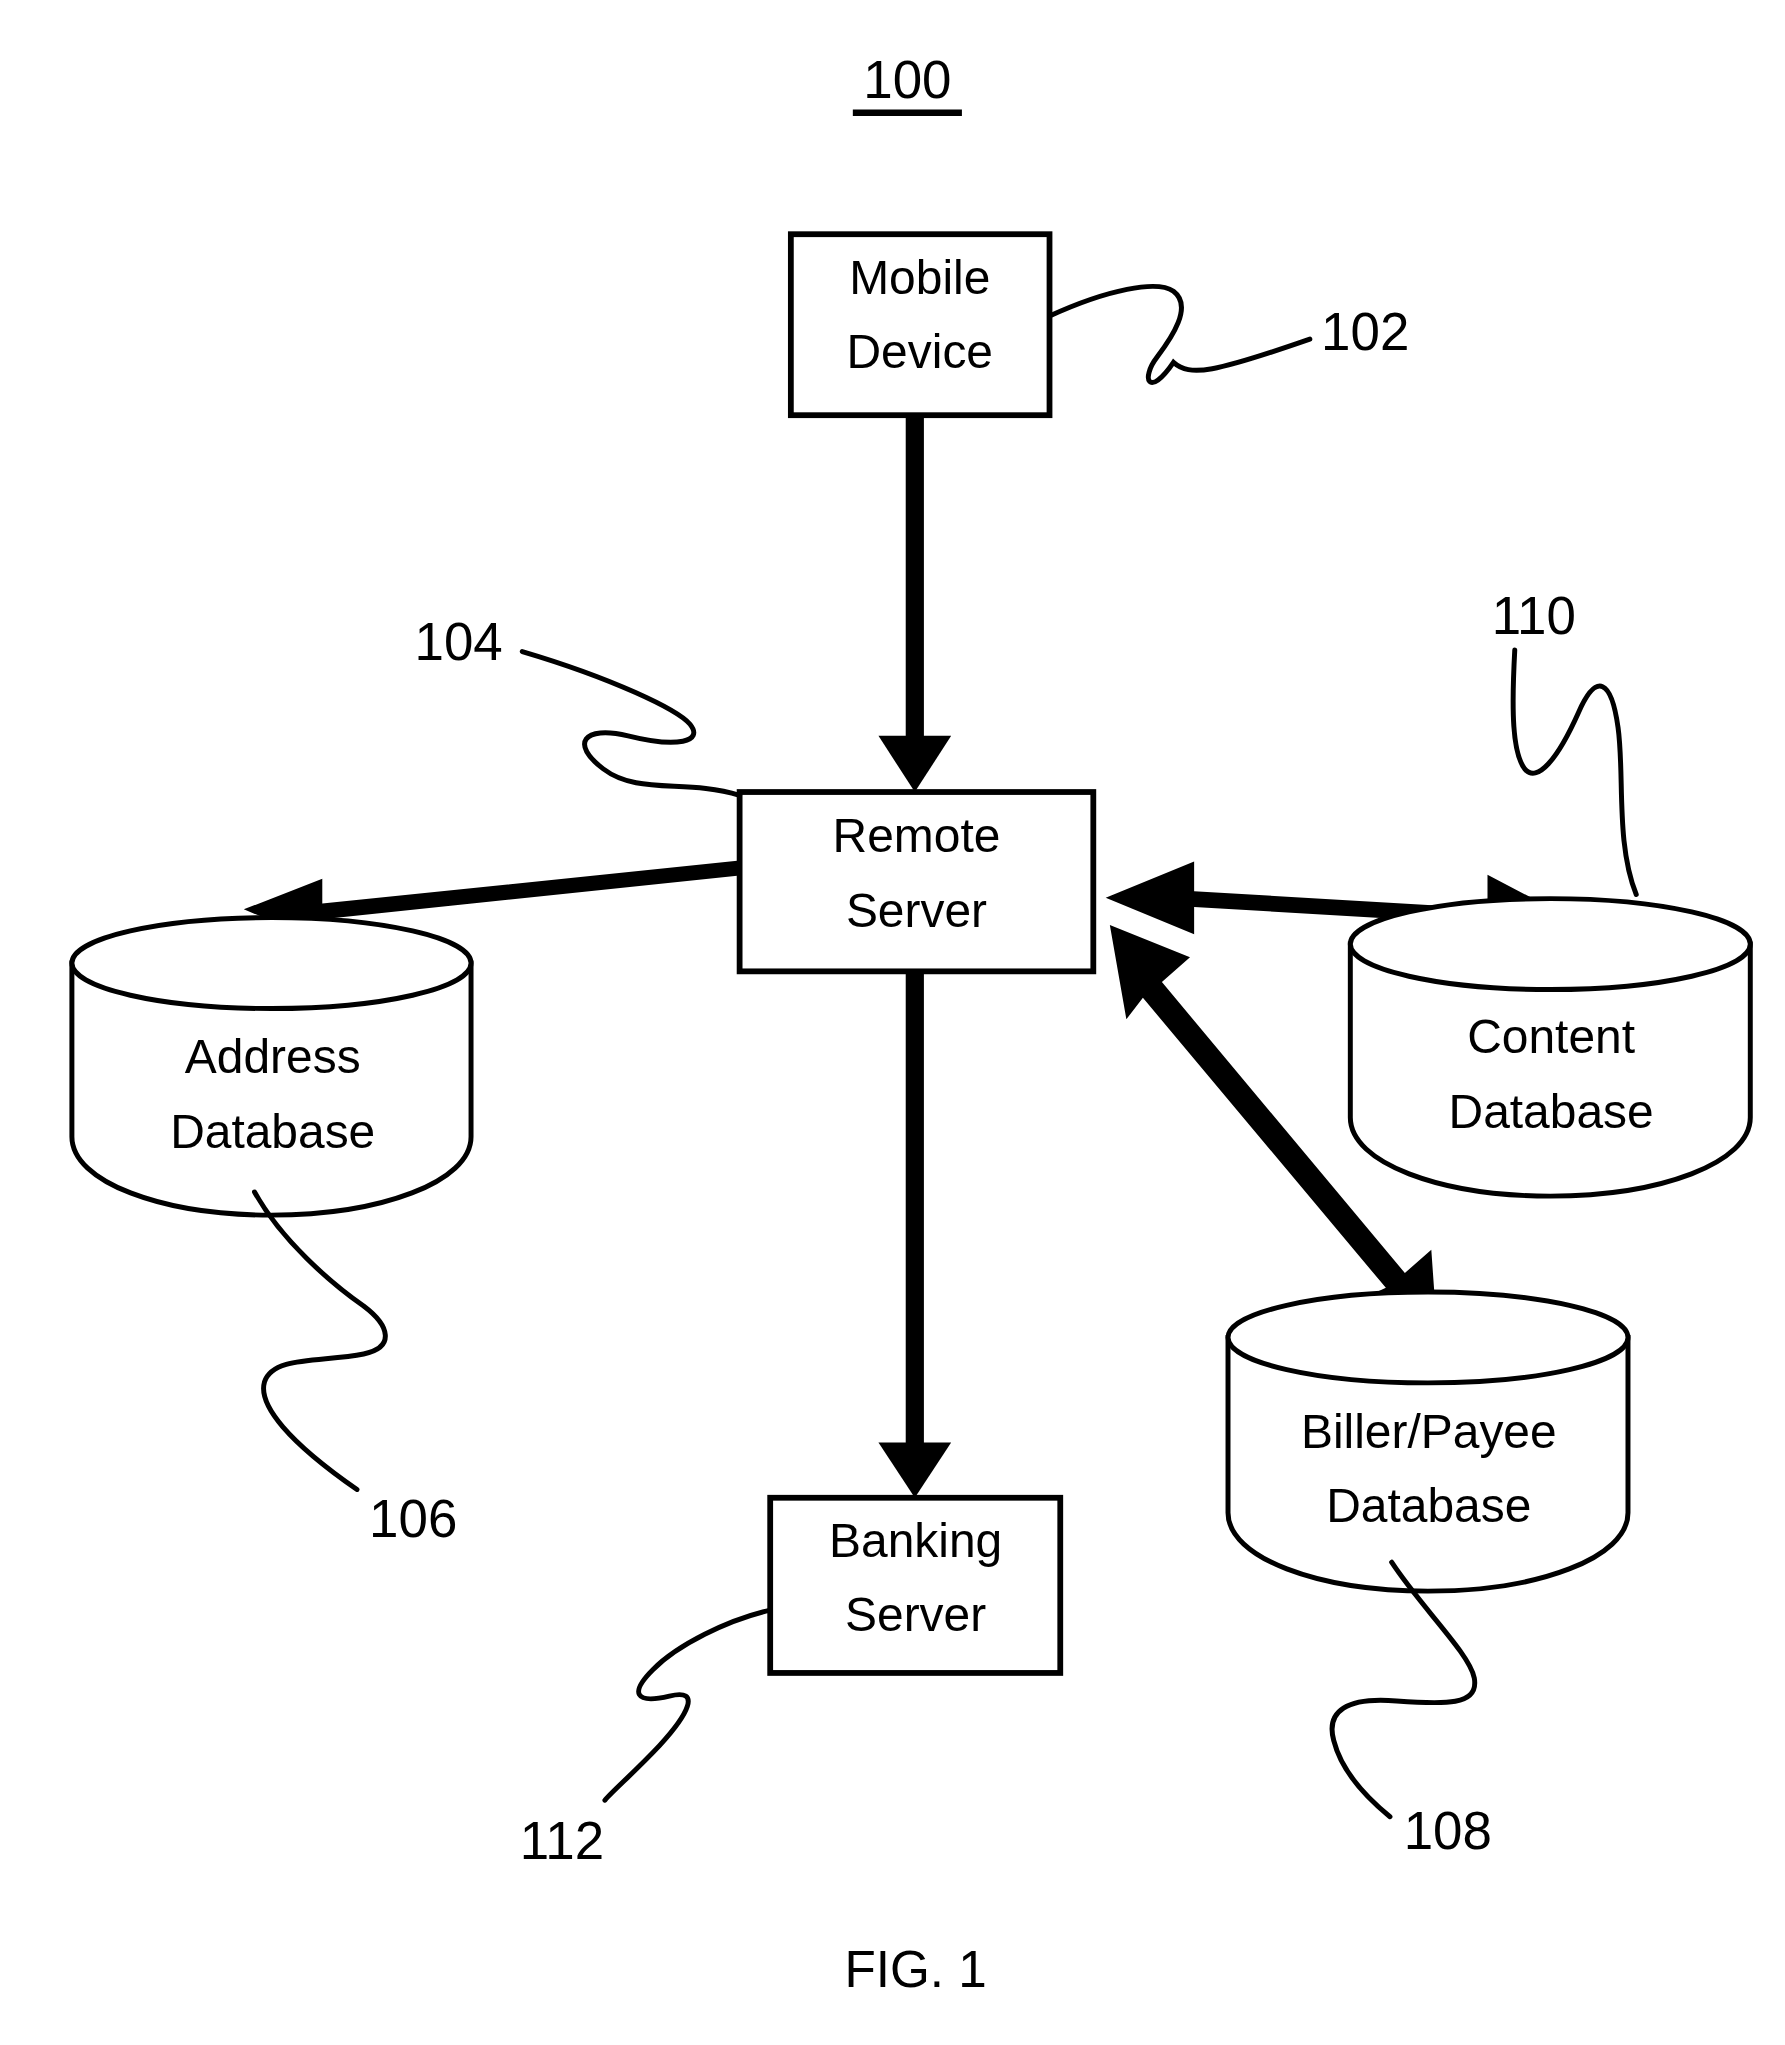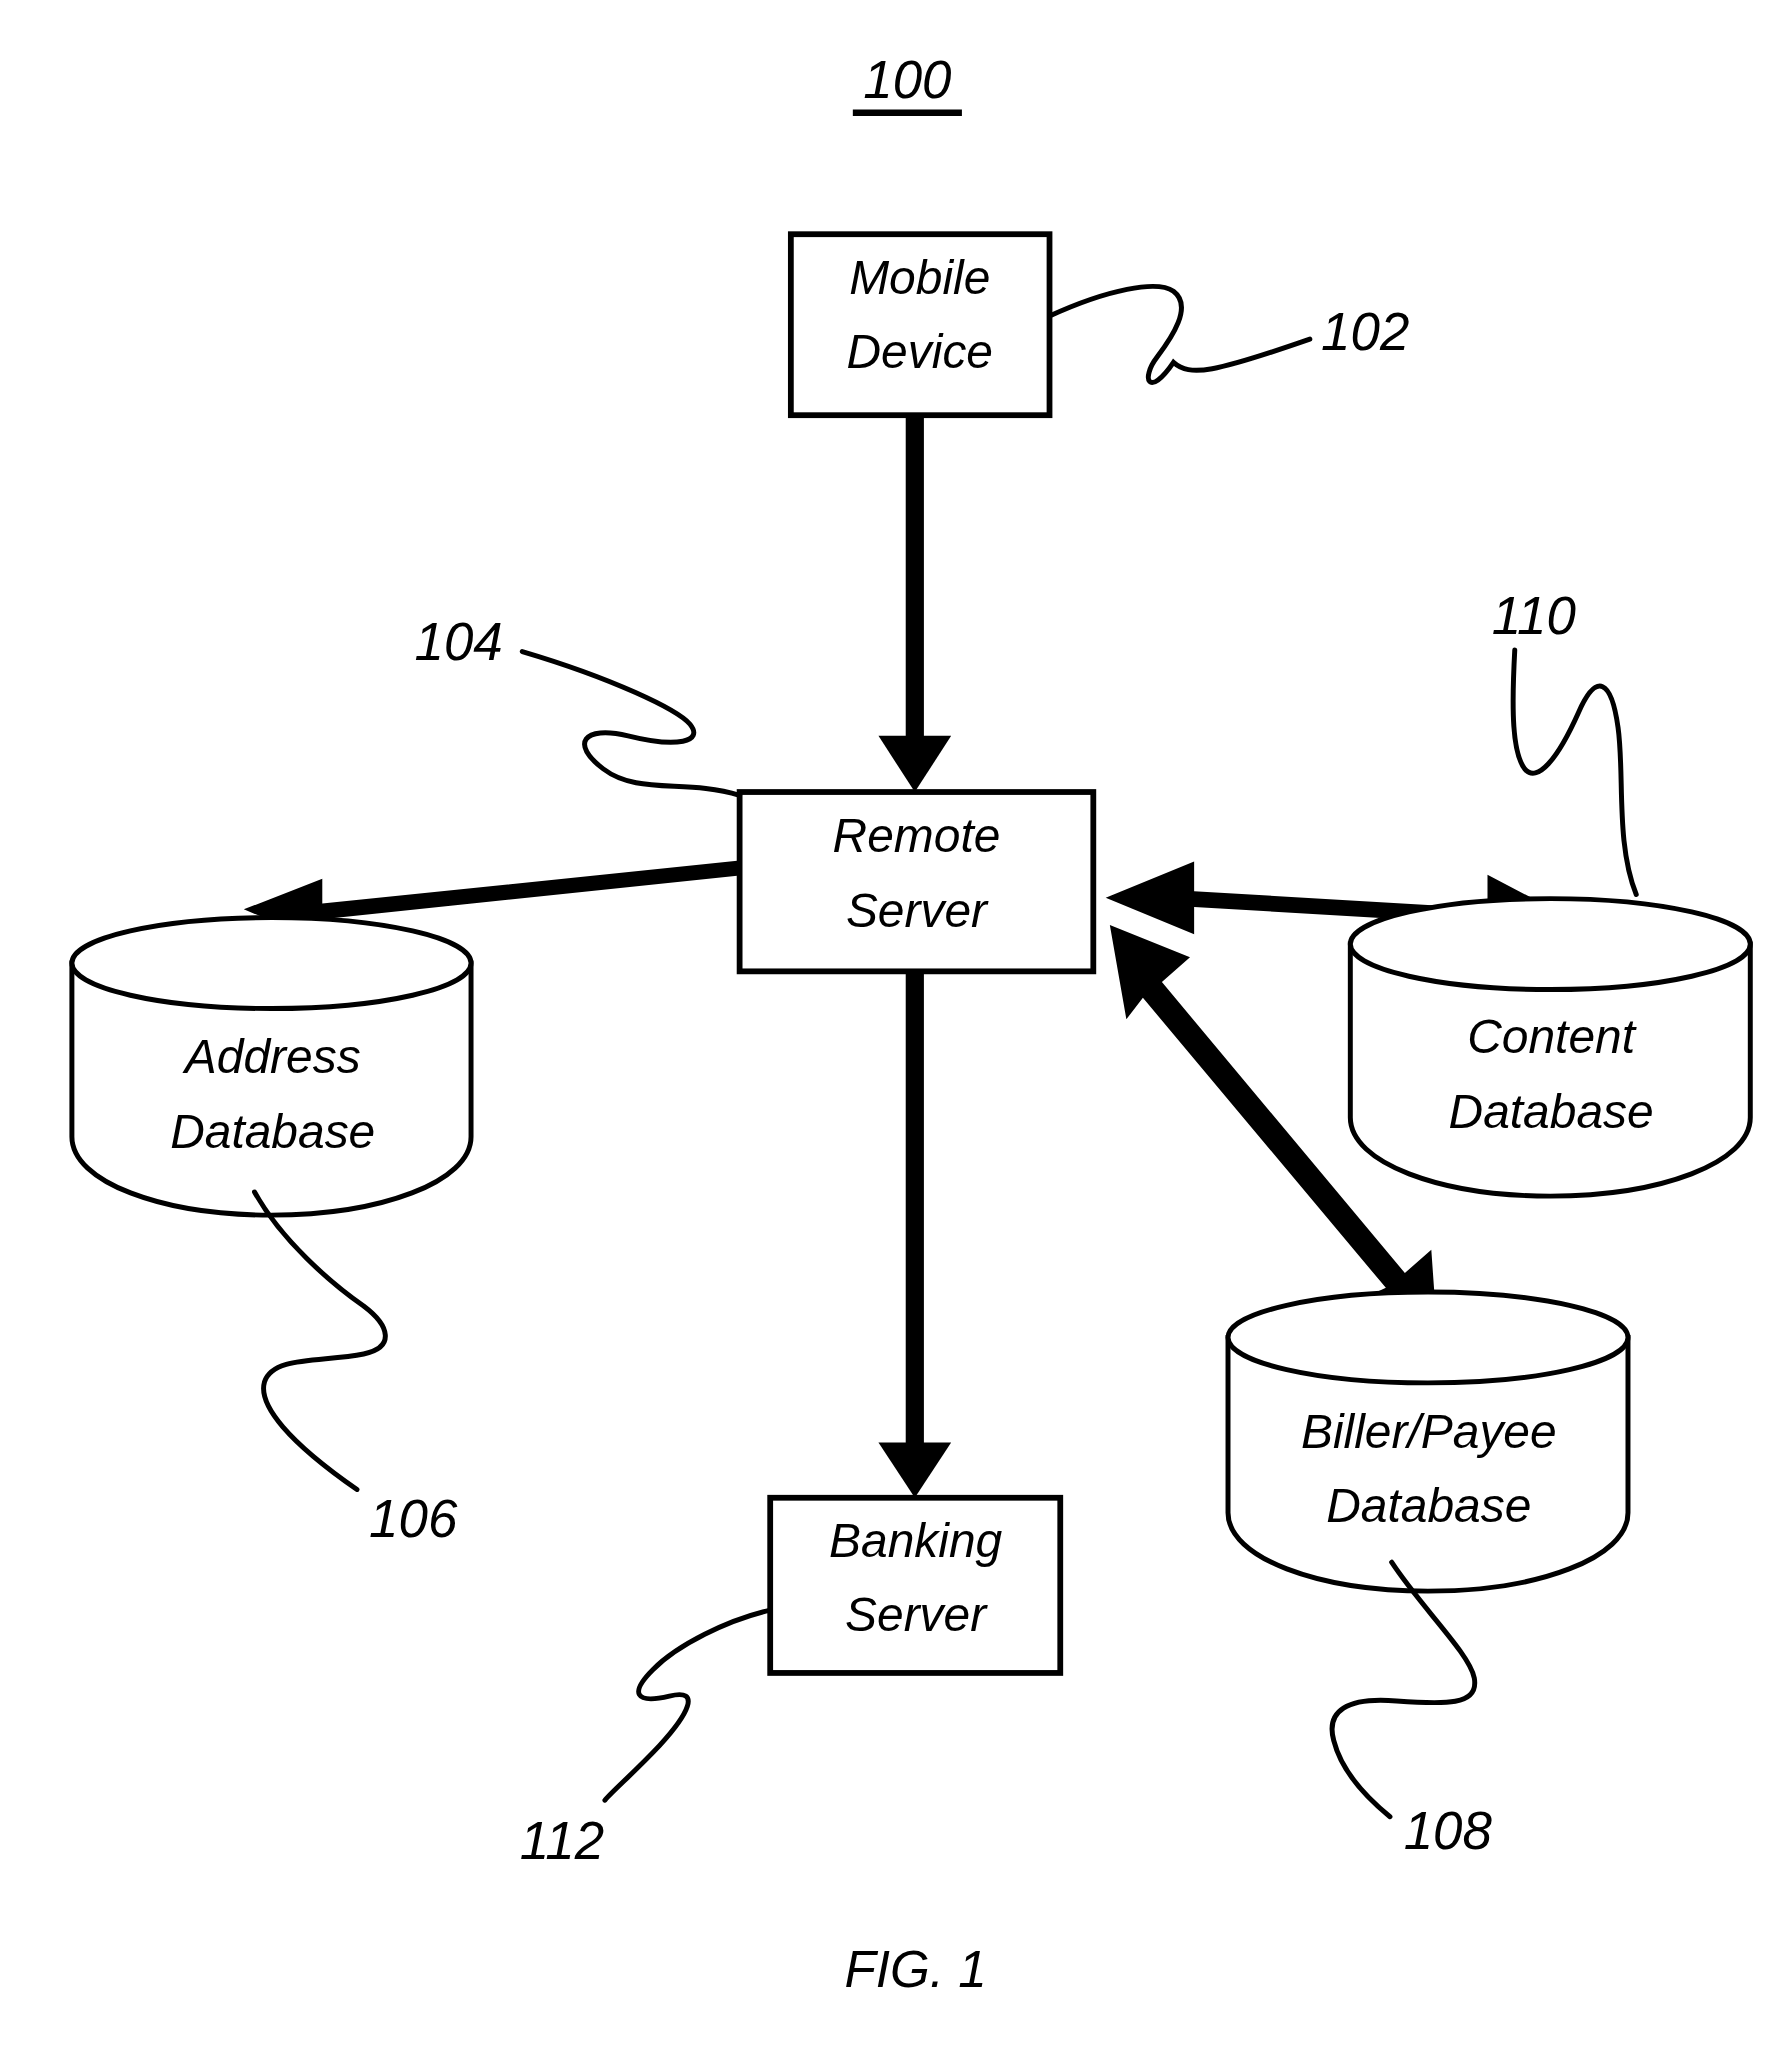--- a/index.html
+++ b/index.html
@@ -12,21 +12,20 @@
     height: 2046px;
     font-family: "Liberation Sans", sans-serif;
     color: #000000;
     overflow: hidden;
   }
   #figure-root {
     position: relative;
     width: 1785px;
     height: 2046px;
     background: #ffffff;
-    font-style: italic;
   }
   svg.diagram {
     position: absolute;
     top: 0;
     left: 0;
     width: 1785px;
     height: 2046px;
     display: block;
   }
   text {

